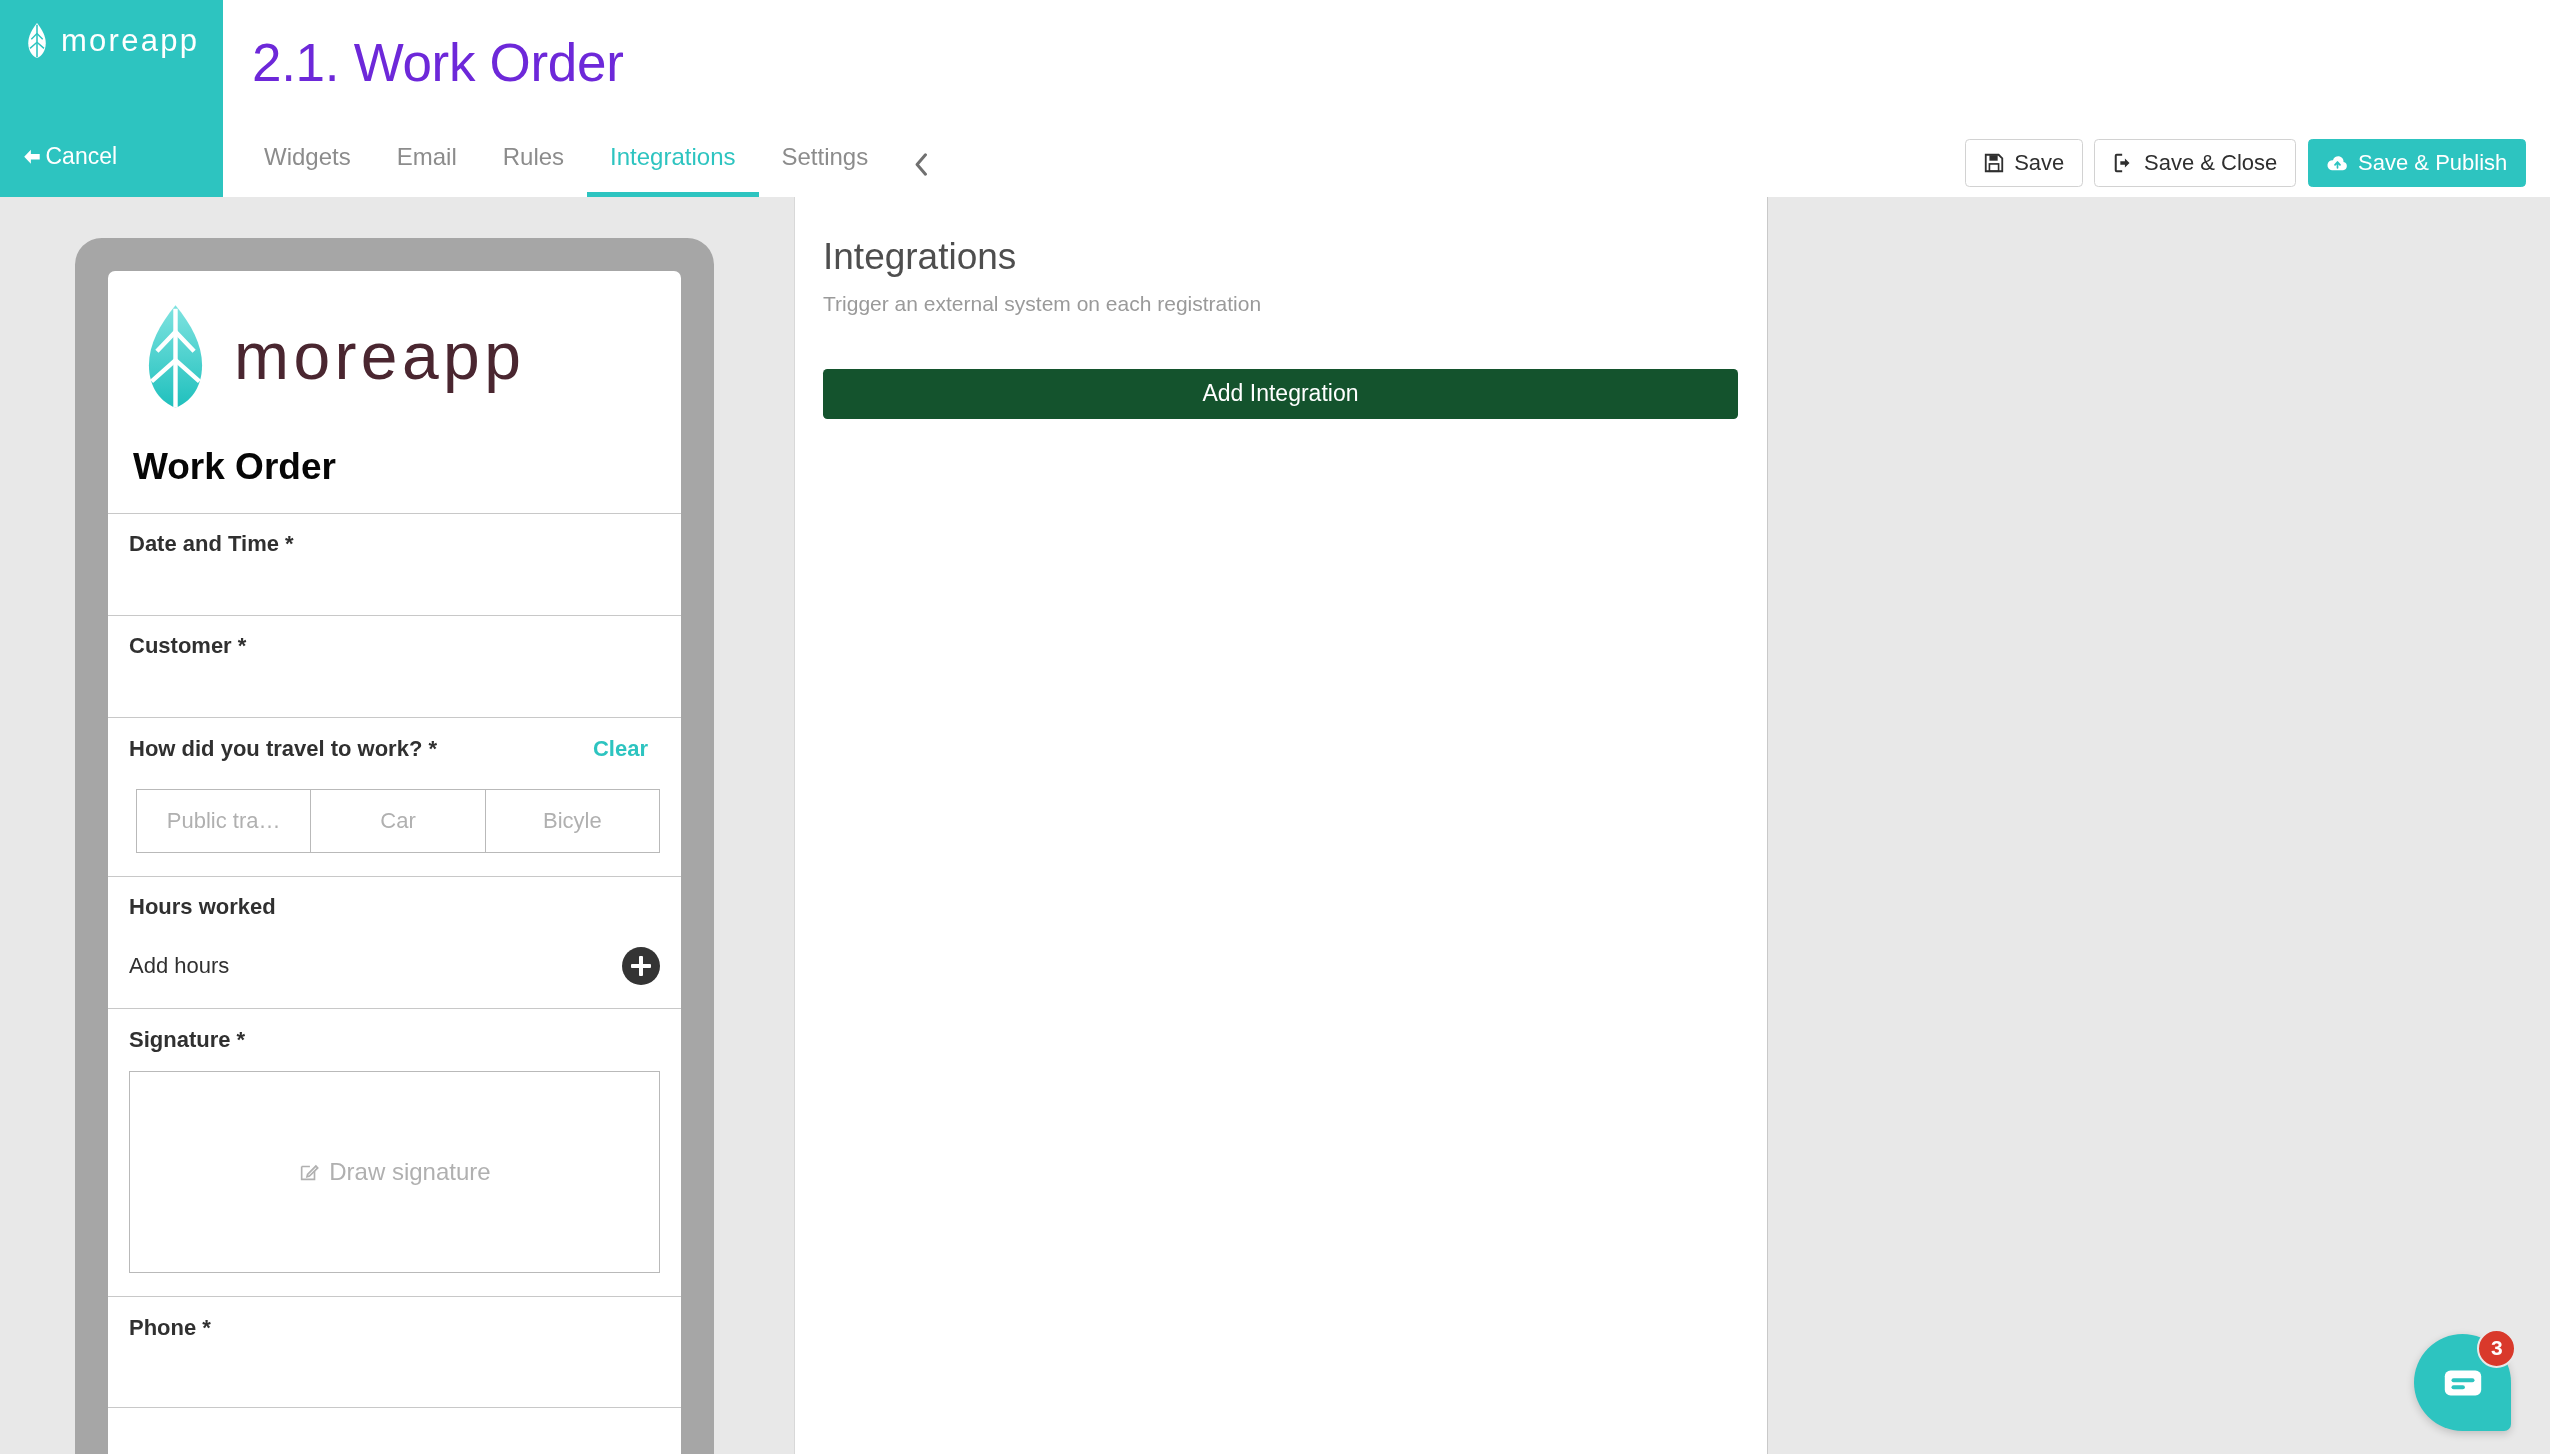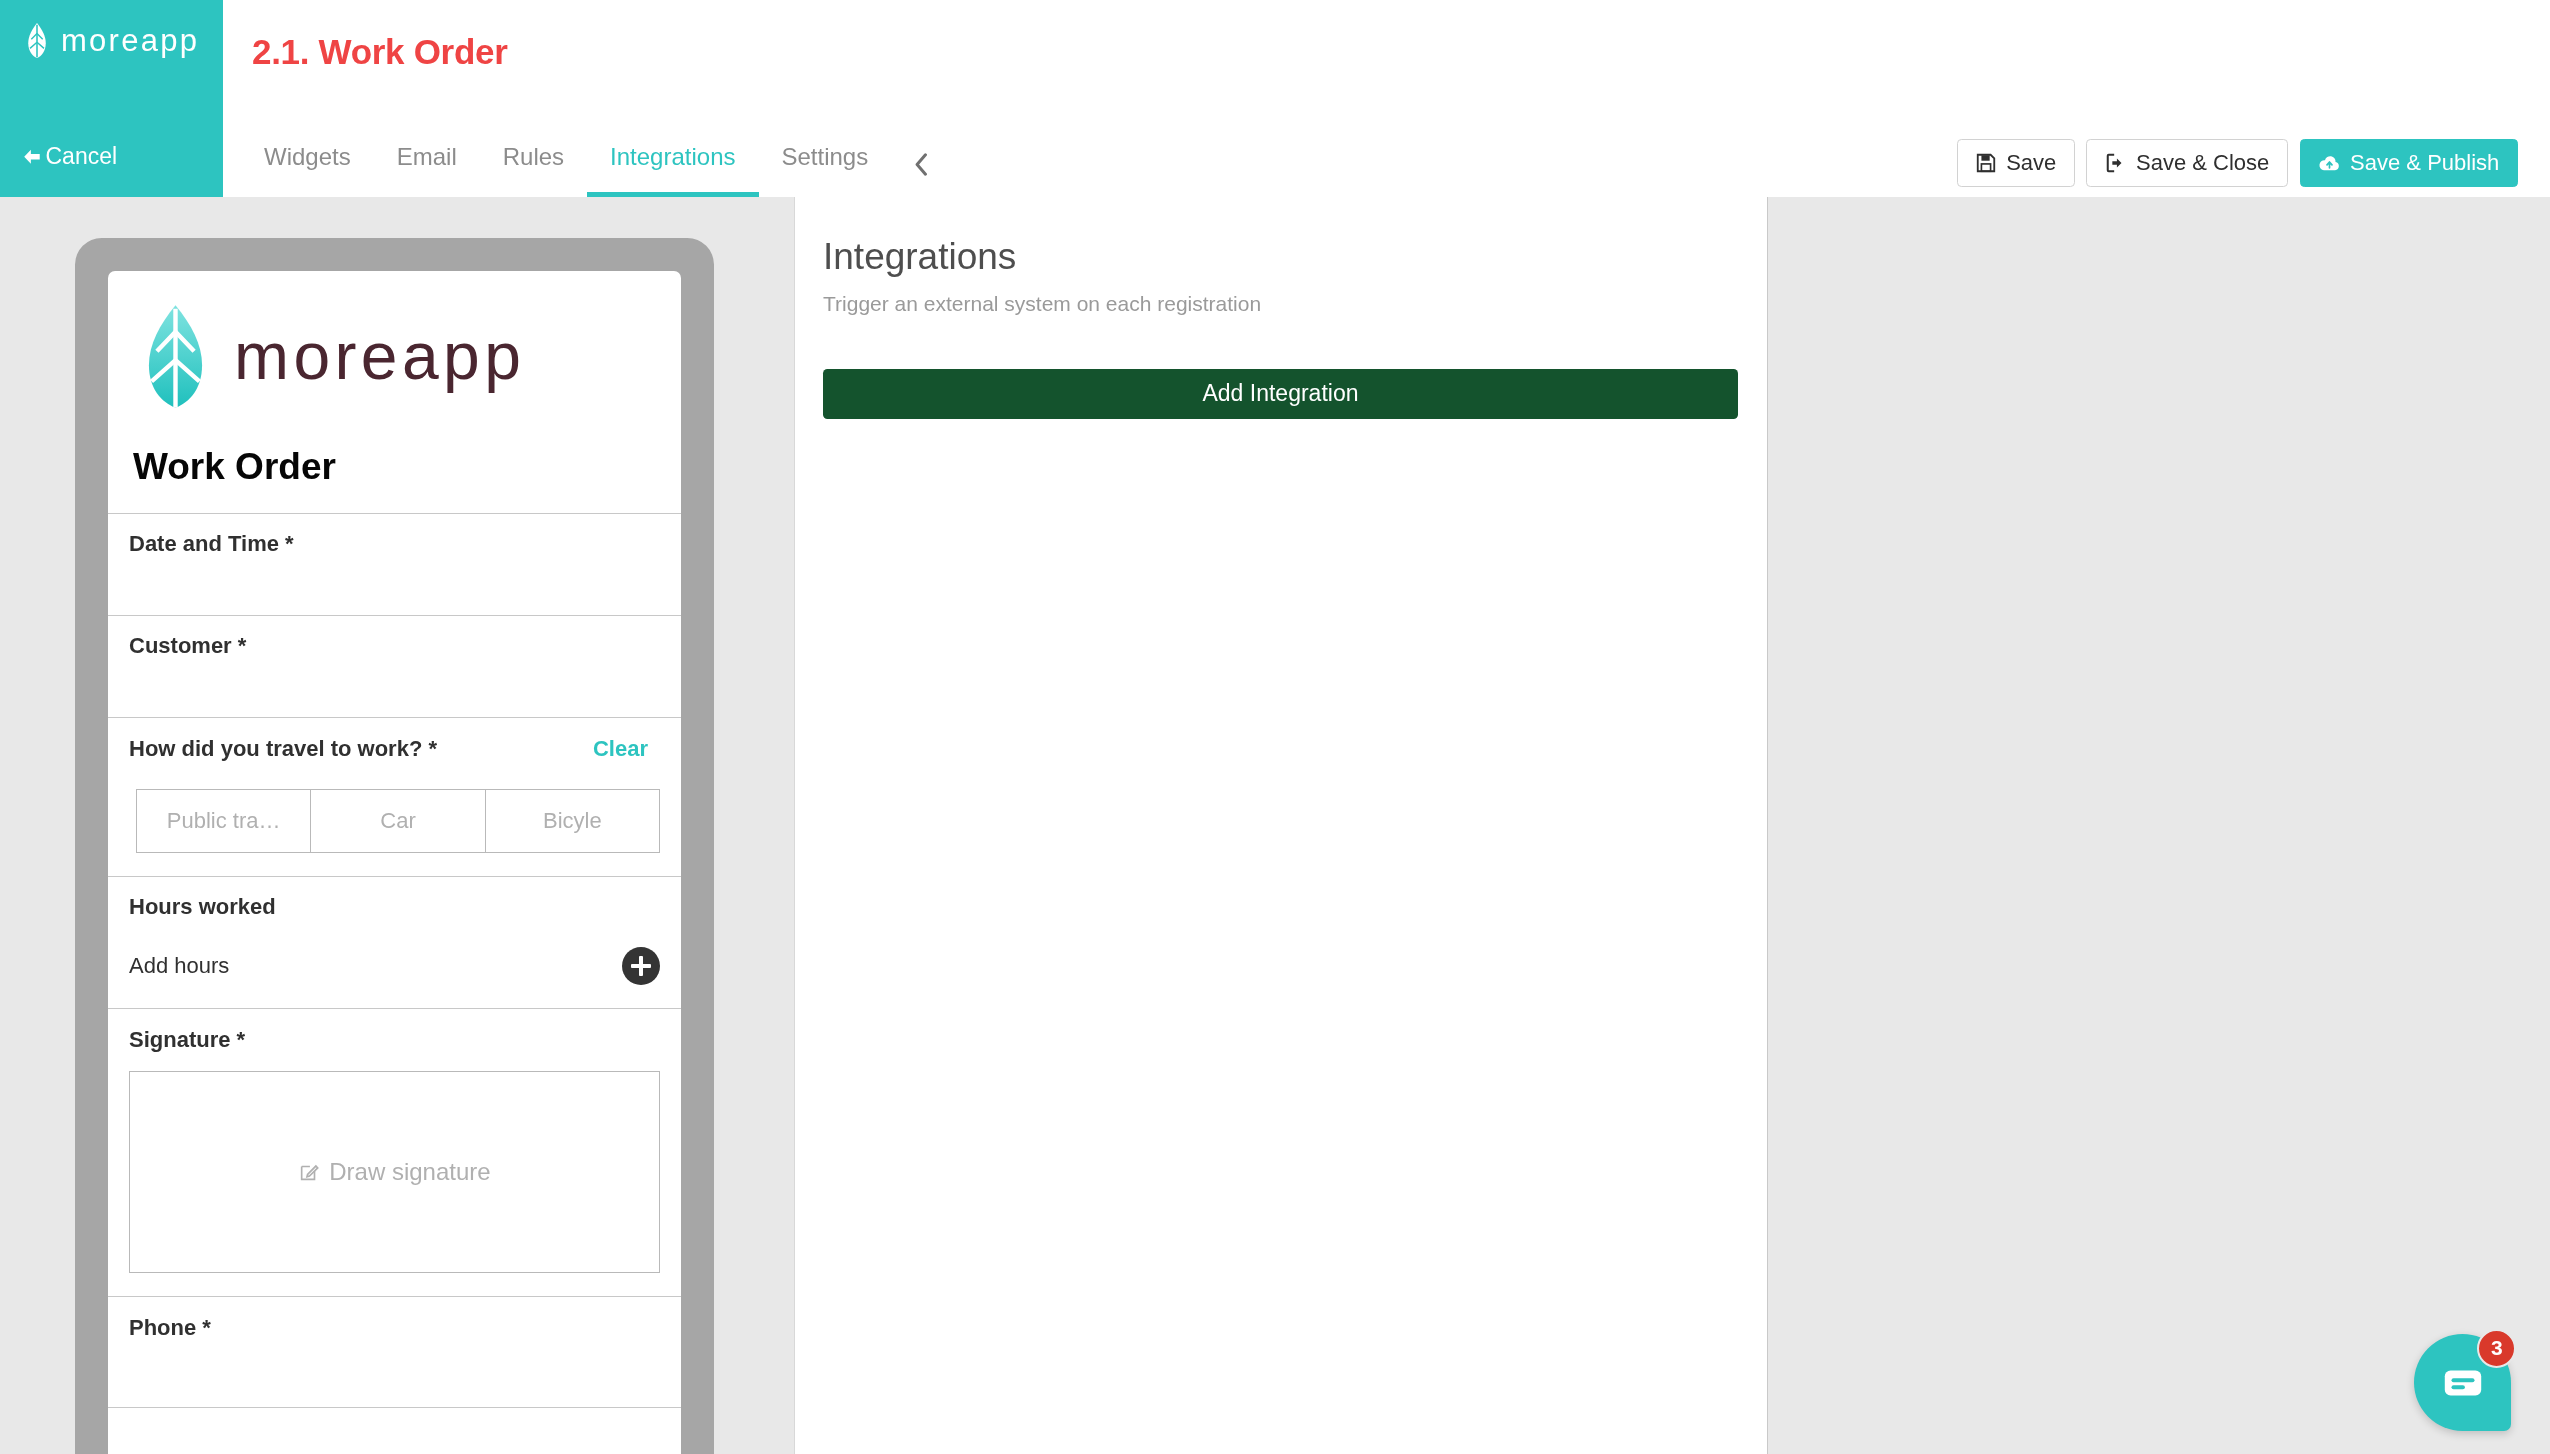--- a/index.html
+++ b/index.html
@@ -67,23 +67,23 @@
     font-size: 23px;
     cursor: pointer;
     white-space: nowrap;
   }
   .cancel-arrow { width: 19.5px; height: 19.5px; display: block; }
 
   .page-title {
     position: absolute;
     left: 252px;
     top: 32px;
-    font-size: 35px;
-    font-weight: 700;
-    color: #ef4444;
+    font-size: 53px;
+    font-weight: 400;
+    color: #6d28d9;
     letter-spacing: -0.3px;
     white-space: nowrap;
   }
 
   .tabs {
     position: absolute;
     left: 241px;
     top: 131px;
     display: flex;
     align-items: flex-end;
@@ -106,21 +106,21 @@
     padding: 0 23px 21px 23px;
     cursor: pointer;
     display: flex;
     align-items: center;
     color: #707070;
   }
   .chev { width: 15px; height: 23px; display: block; }
 
   .toolbar {
     position: absolute;
-    right: 32px;
+    right: 24px;
     top: 139px;
     display: flex;
     align-items: center;
     gap: 11.5px;
   }
   .btn {
     display: flex;
     align-items: center;
     gap: 8.9px;
     height: 48px;

